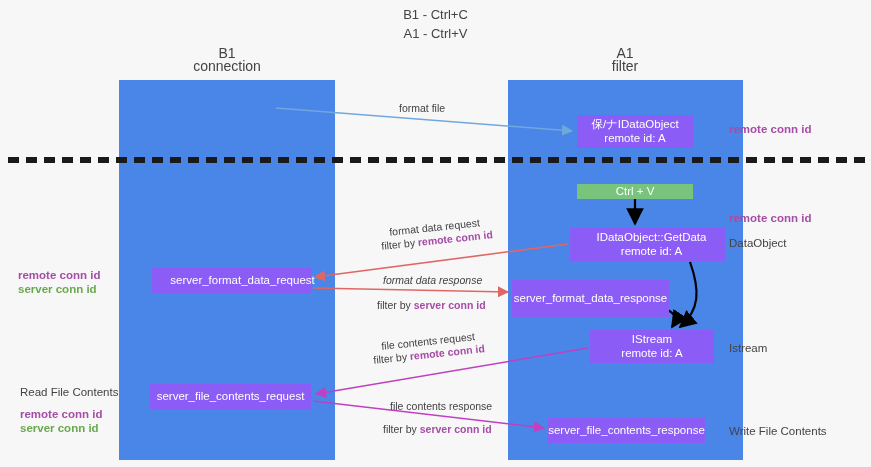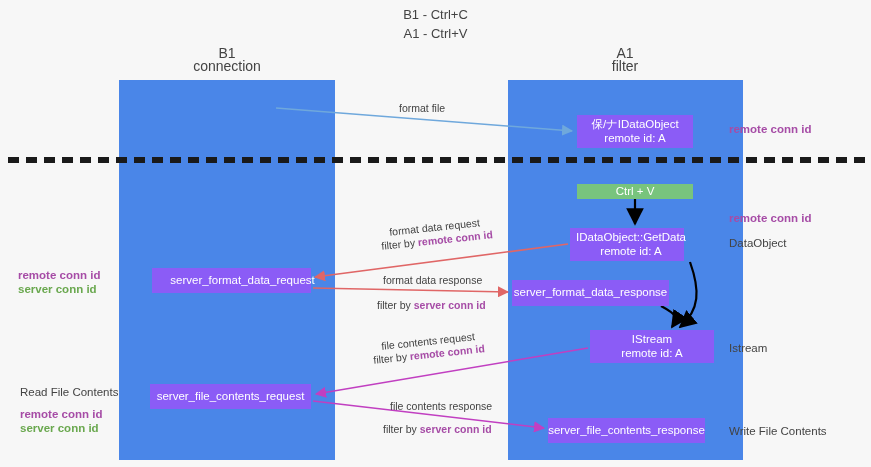--- a/index.html
+++ b/index.html
@@ -43,23 +43,23 @@
     line-height:13.5px;
     box-sizing:border-box;
     padding:2px 4px;
   }
   .box.green{background:#78c47d;}
   .box.orange{background:#8b5cf6;}
 
   .b-ctrlc{left:160px;top:95px;width:115px;height:26px;}
   .b-idataobject{left:577px;top:115px;width:116px;height:33px;}
   .b-ctrlv{left:577px;top:172px;width:116px;height:15px;margin-top:12px;}
-  .b-getdata{left:570px;top:228px;width:114px;height:33px;padding-left:12px;}
+  .b-getdata{left:570px;top:228px;width:155px;height:33px;padding-left:12px;}
   .b-fmtreq{left:152px;top:268px;width:159px;height:25px;padding-left:26px;}
-  .b-fmtresp{left:512px;top:280px;width:157px;height:26px;}
+  .b-fmtresp{left:512px;top:280px;width:157px;height:37px;}
   .b-istream{left:590px;top:330px;width:124px;height:33px;}
   .b-filereq{left:150px;top:384px;width:161px;height:25px;}
   .b-fileresp{left:548px;top:418px;width:157px;height:25px;}
 
   .side{
     position:absolute;
     font-size:11.5px;color:#434343;line-height:14px;
   }
   .side.right{left:729px;}
   .side-remote1{top:122px;}
@@ -82,21 +82,21 @@
 
   .alabel{
     position:absolute;
     font-size:10.5px;color:#434343;line-height:14px;
     white-space:nowrap;
   }
 
   .l-formatlist{left:399px;top:101px;}
   .l-fdreq{left:389px;top:220px;transform:rotate(-6deg);}
   .l-fdreq2{left:381px;top:233px;transform:rotate(-6deg);}
-  .l-fdresp{left:383px;top:273px;}
+  .l-fdresp{left:383px;top:273px;font-style:italic;}
   .l-fdresp2{left:377px;top:298px;}
   .l-fcreq{left:381px;top:334px;transform:rotate(-6deg);}
   .l-fcreq2{left:373px;top:347px;transform:rotate(-6deg);}
   .l-fcresp{left:390px;top:399px;}
   .l-fcresp2{left:383px;top:422px;}
 </style>
 </head>
 <body>
 
 <div id="stage">

